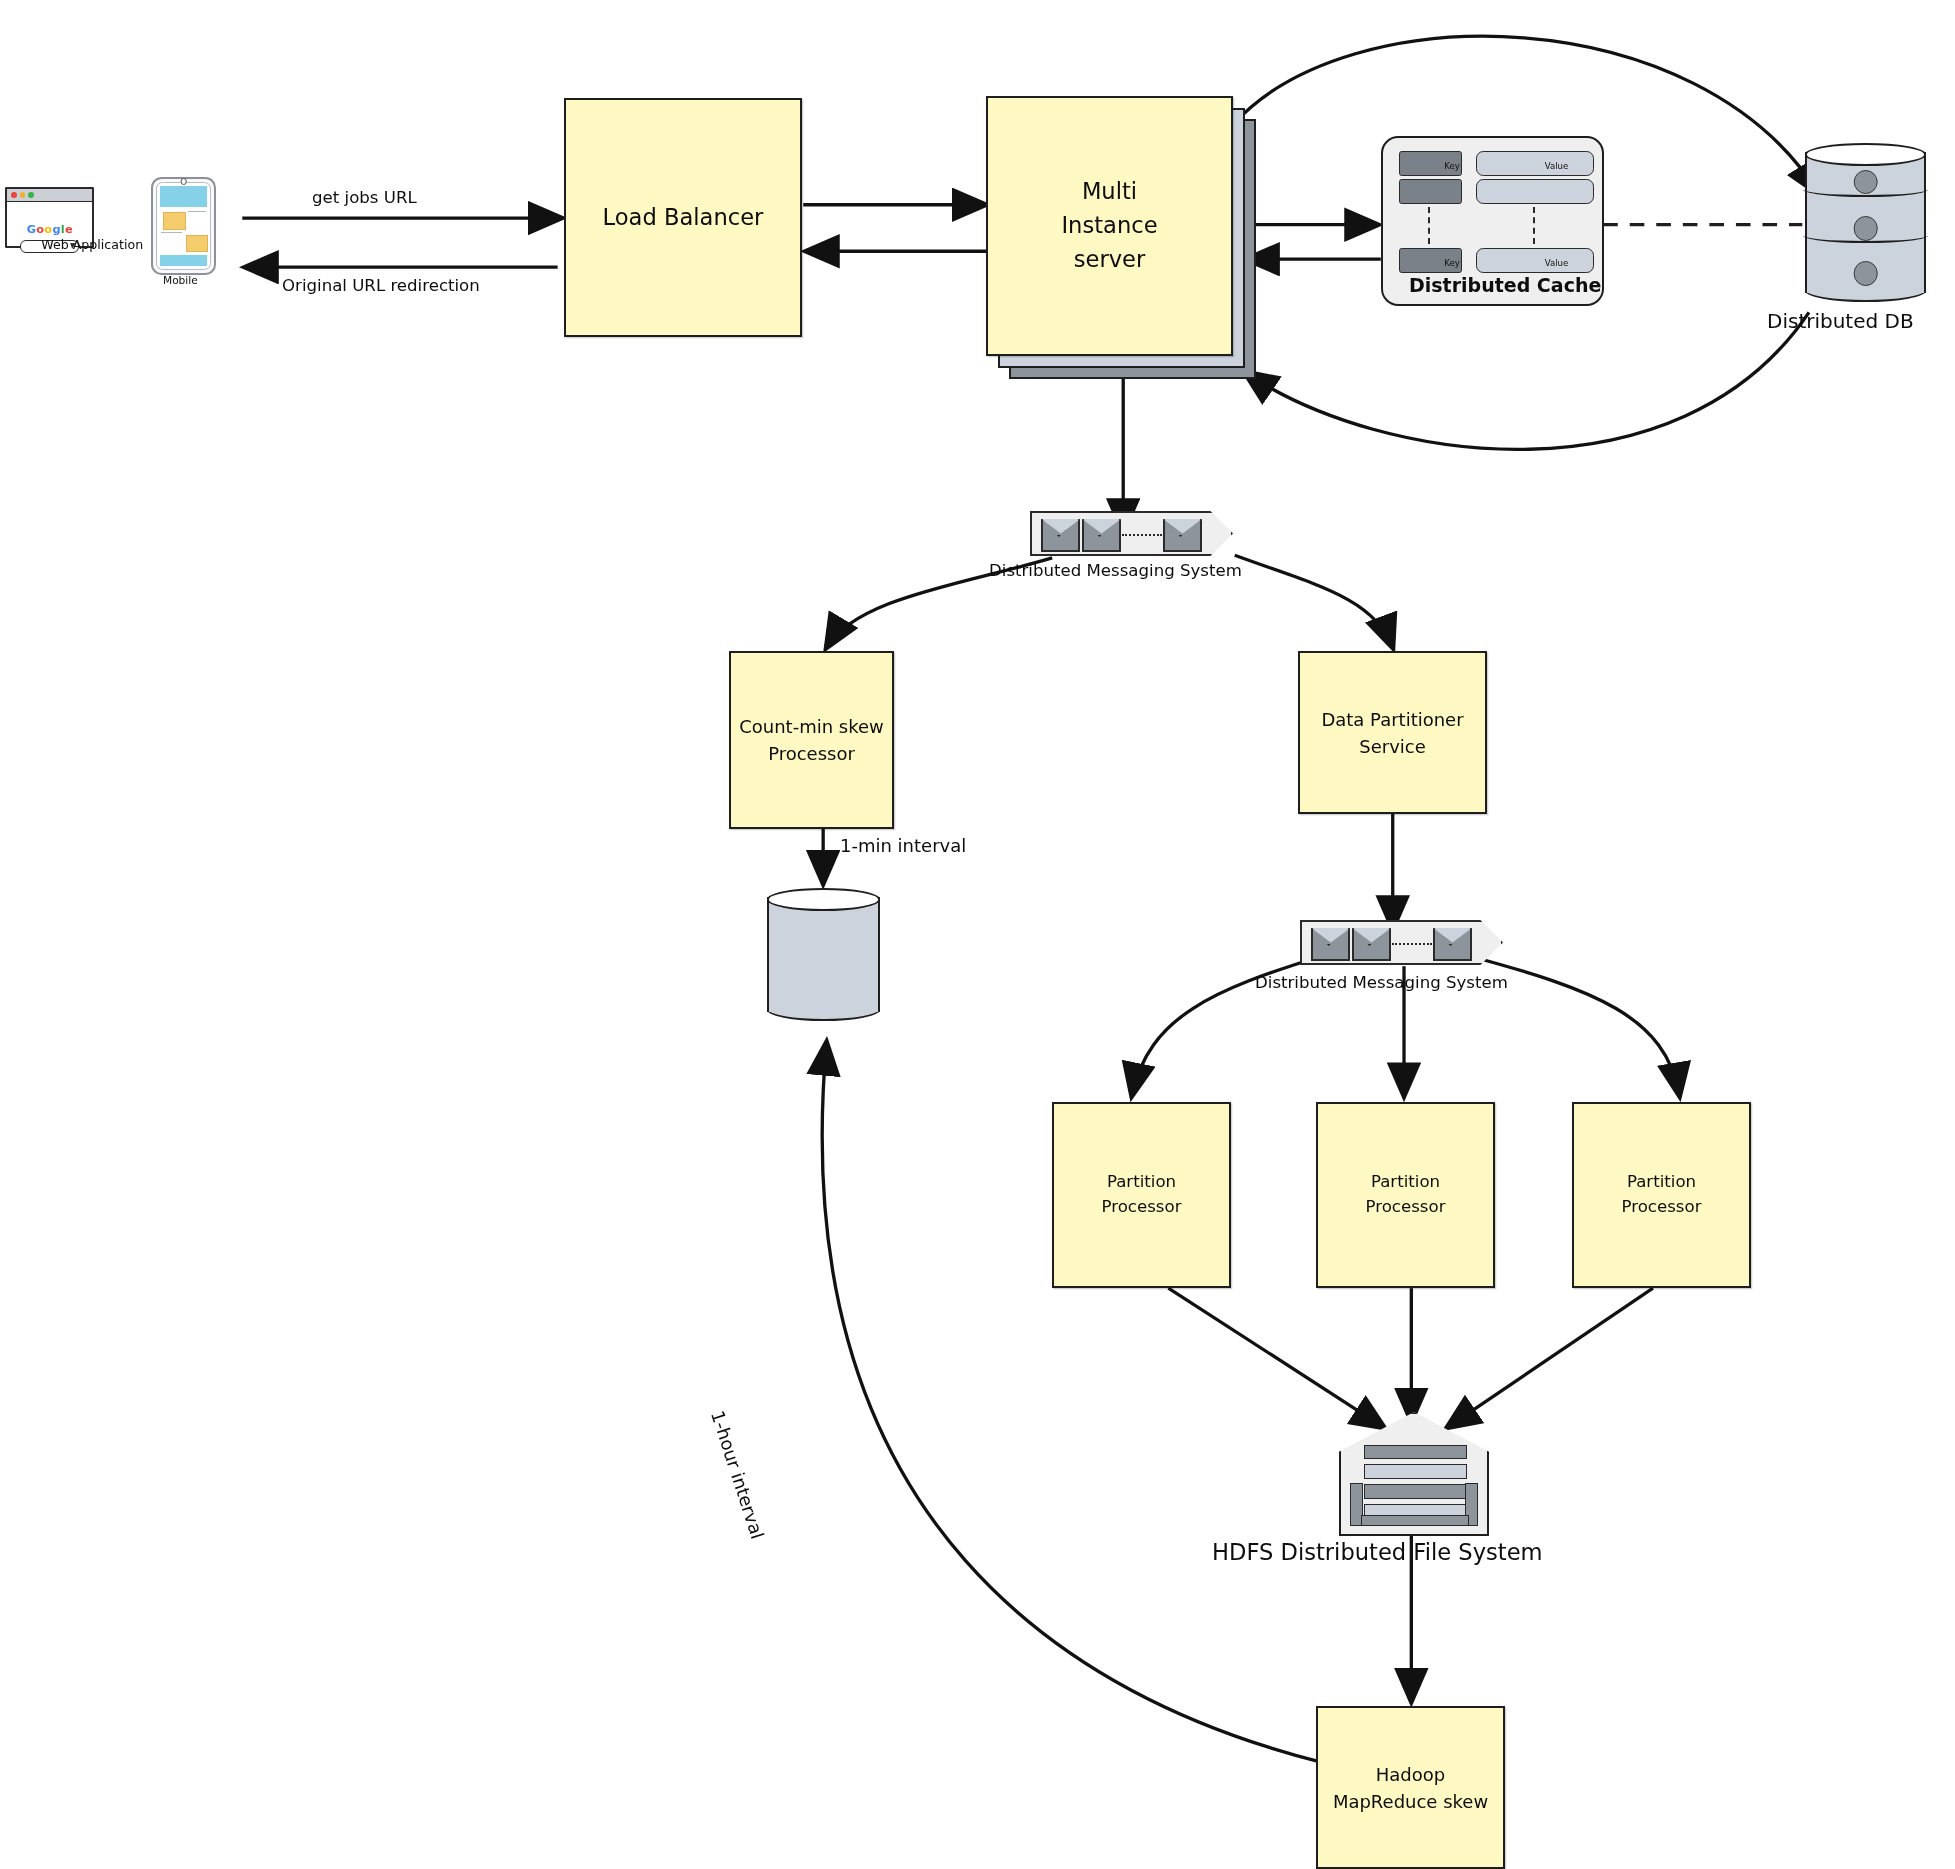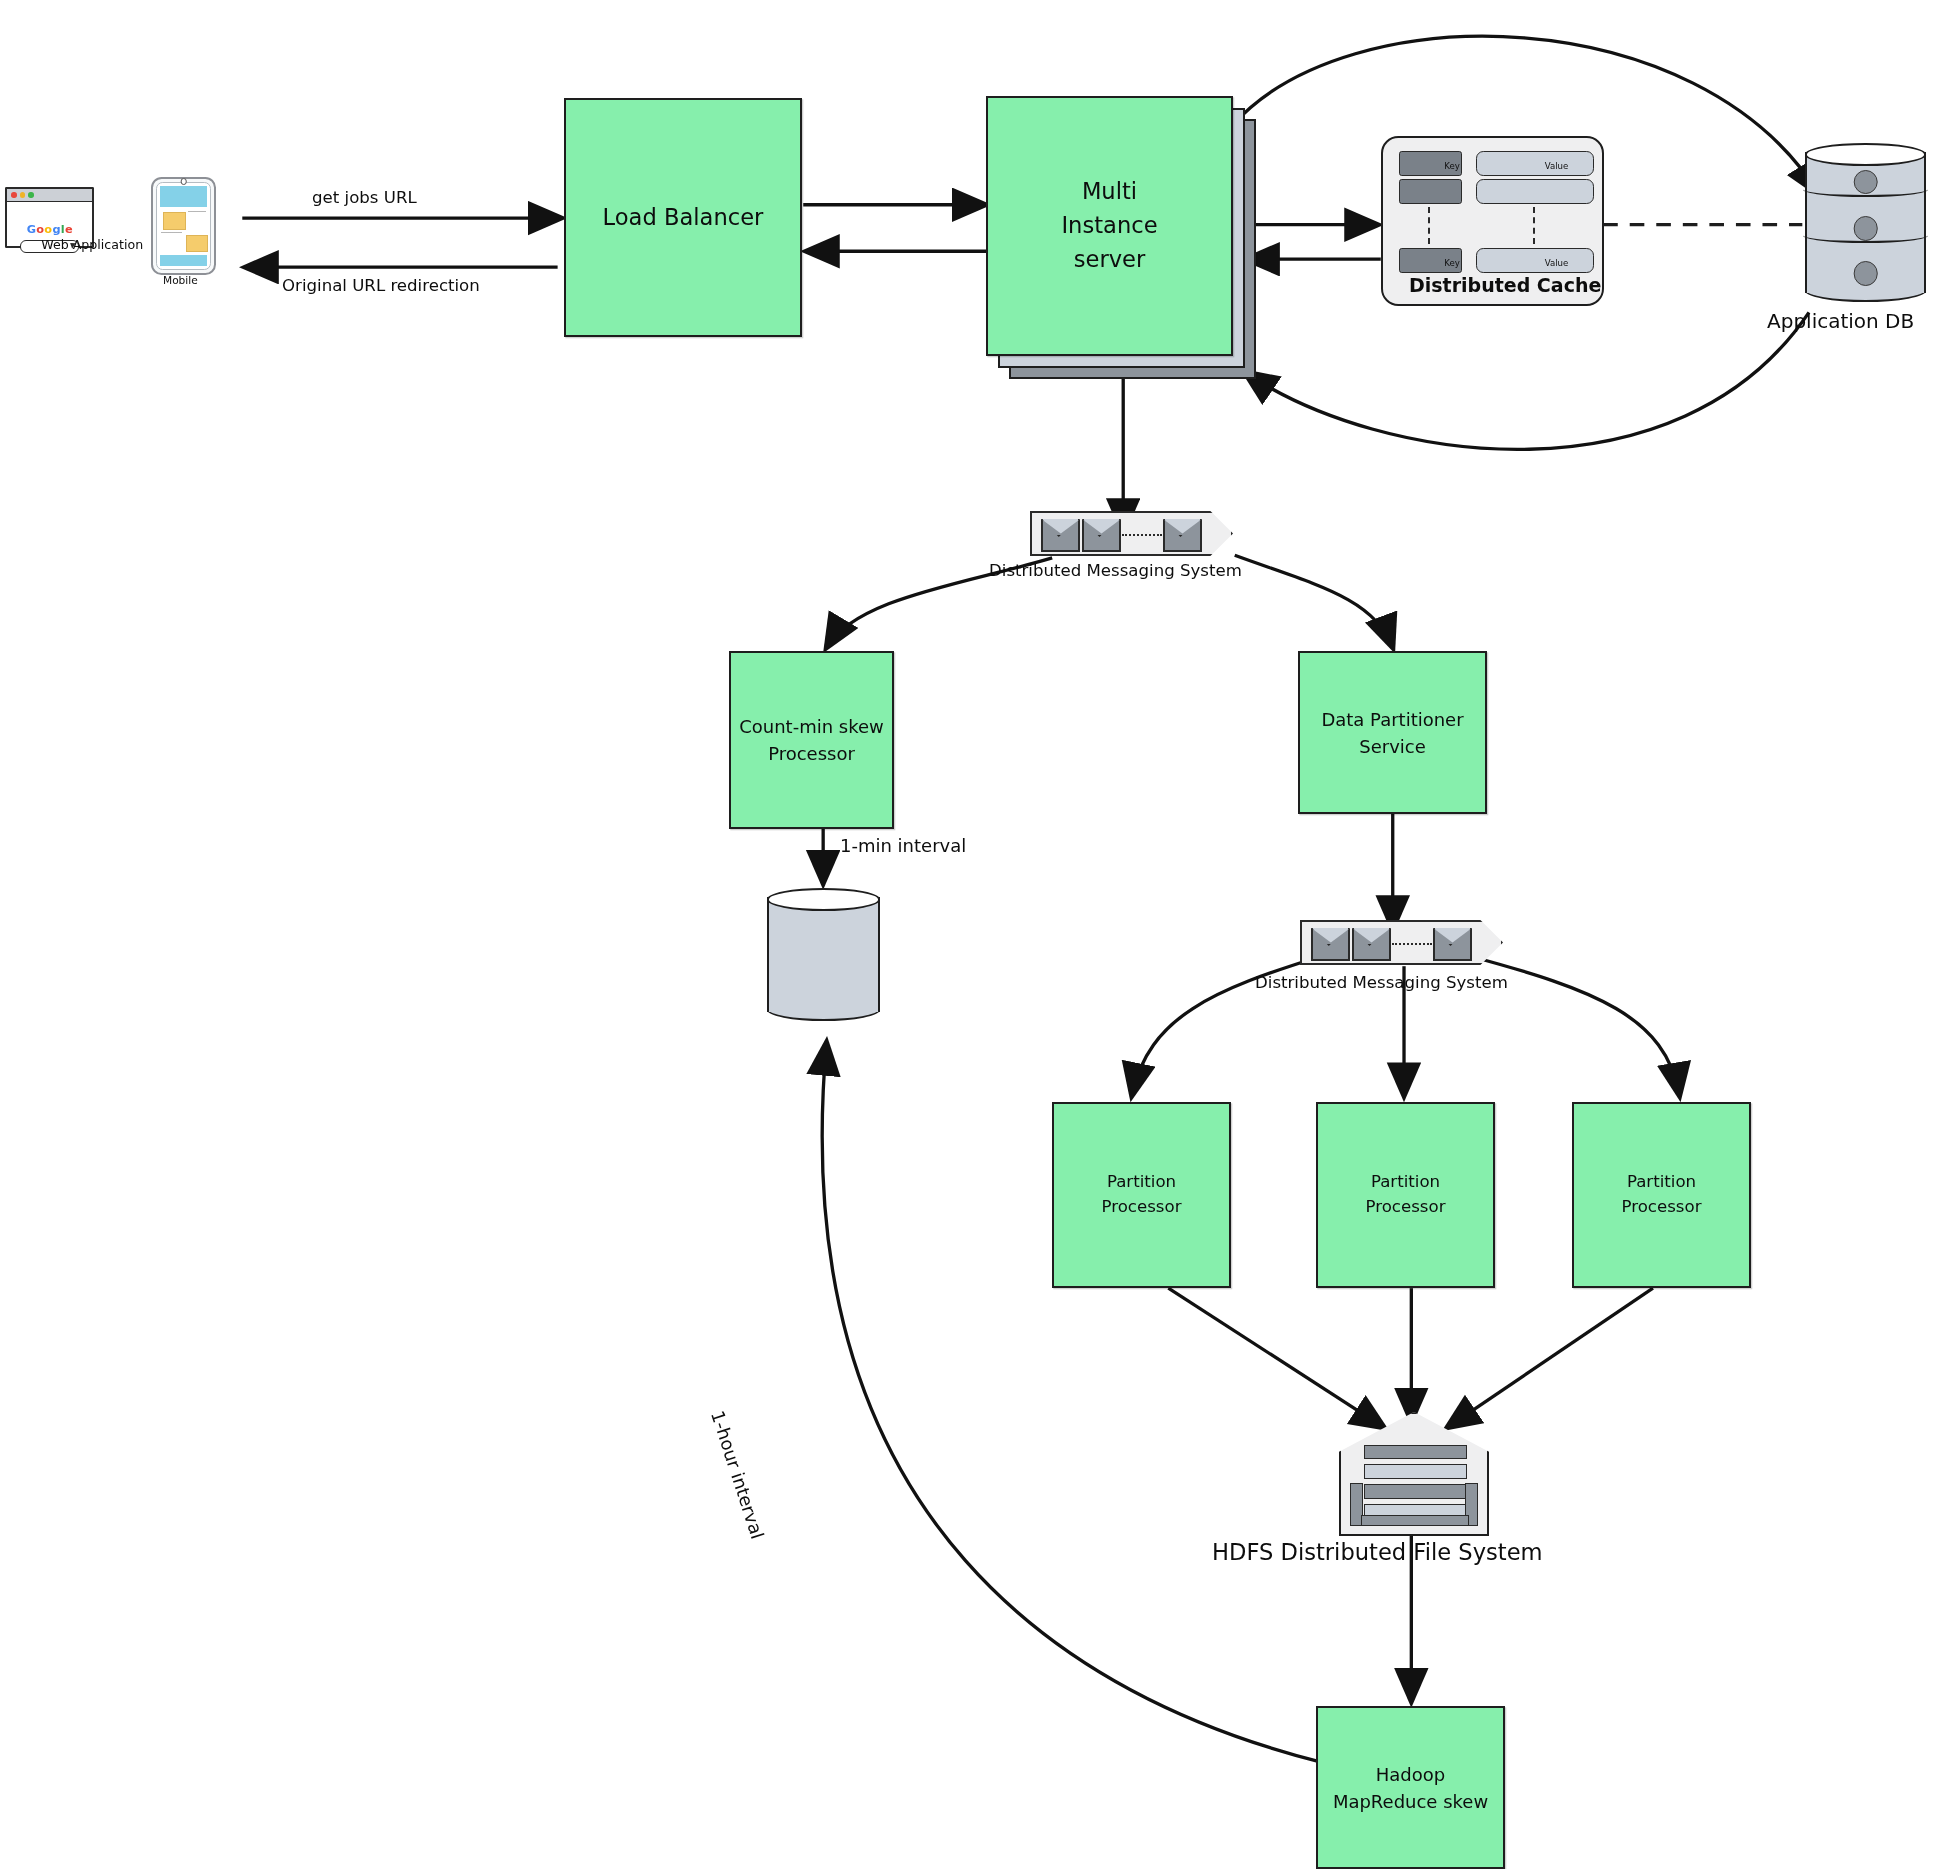--- a/index.html
+++ b/index.html
@@ -2,21 +2,21 @@
 <html style="font-size:10.6px"><head>
 <meta charset="utf-8">
 <style>
   html,body{margin:0;padding:0;background:#ffffff;}
   body{font-family:"DejaVu Sans", sans-serif;}
   #stage{position:relative;width:1955px;height:1870px;background:#fff;overflow:hidden;}
   svg#wires{position:absolute;left:0;top:0;width:1955px;height:1870px;pointer-events:none;}
 
   .node{position:absolute;box-sizing:border-box;}
   .rectbox{
-    background:#86efac;
+    background:#fef9c3;
     border:2px solid #1e1e1e;
     display:flex;align-items:center;justify-content:center;
     text-align:center;
     font-family:"DejaVu Sans", sans-serif;
     color:#0d0d0d;
     line-height:1.5;
     box-shadow:1.3px 1.3px 0 rgba(0,0,0,.18);
   }
   .lbl{position:absolute;font-family:"DejaVu Sans", sans-serif;color:#0d0d0d;white-space:nowrap;}
 
@@ -197,21 +197,21 @@
   <div class="cyl" style="left:1805px;top:143px;width:121px;height:159px;">
     <div class="bot"></div>
     <div class="body"></div>
     <div class="ring" style="top:39px;"></div>
     <div class="ring" style="top:85px;"></div>
     <div class="top"></div>
     <div class="node-dot" style="top:26.6px;"></div>
     <div class="node-dot" style="top:73px;"></div>
     <div class="node-dot" style="top:118px;"></div>
   </div>
-  <div class="lbl" style="left:1767px;top:309px;font-size:20px;">Application DB</div>
+  <div class="lbl" style="left:1767px;top:309px;font-size:20px;">Distributed DB</div>
 
   <div class="msgsys" style="left:1030px;top:511px;width:199px;height:41px;">
     <div class="env" style="left:9.3px;top:6px;"></div>
     <div class="env" style="left:50px;top:6px;"></div>
     <div class="dots-h" style="left:90px;top:21px;width:40px;"></div>
     <div class="env" style="left:131px;top:6px;"></div>
   </div>
   <div class="lbl" style="left:989px;top:561px;font-size:16.6px;">Distributed Messaging System</div>
 
   <div class="node rectbox" style="left:729px;top:651px;width:165px;height:178px;font-size:18px;flex-direction:column;">

